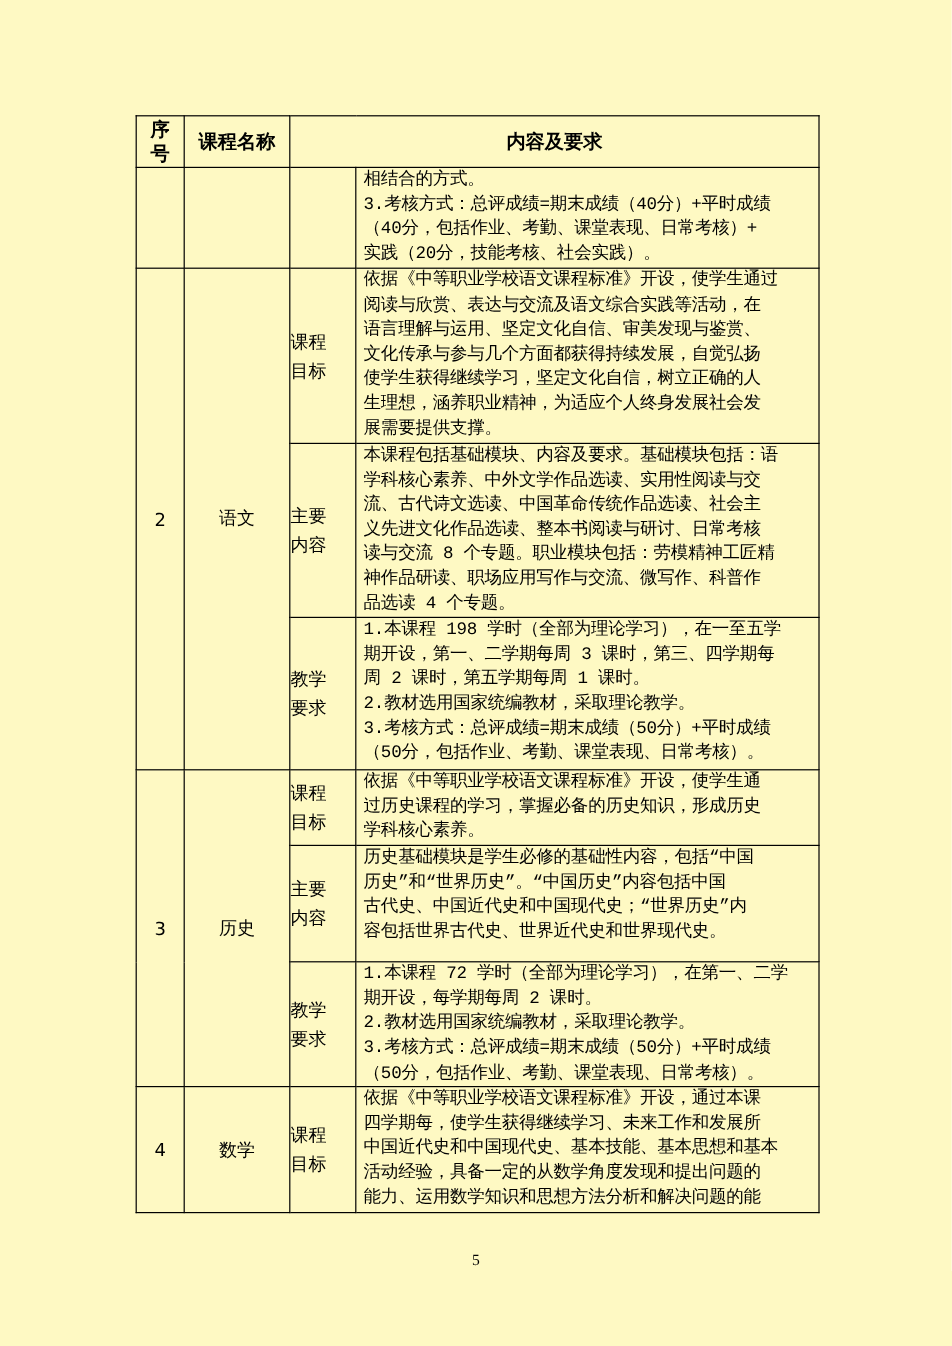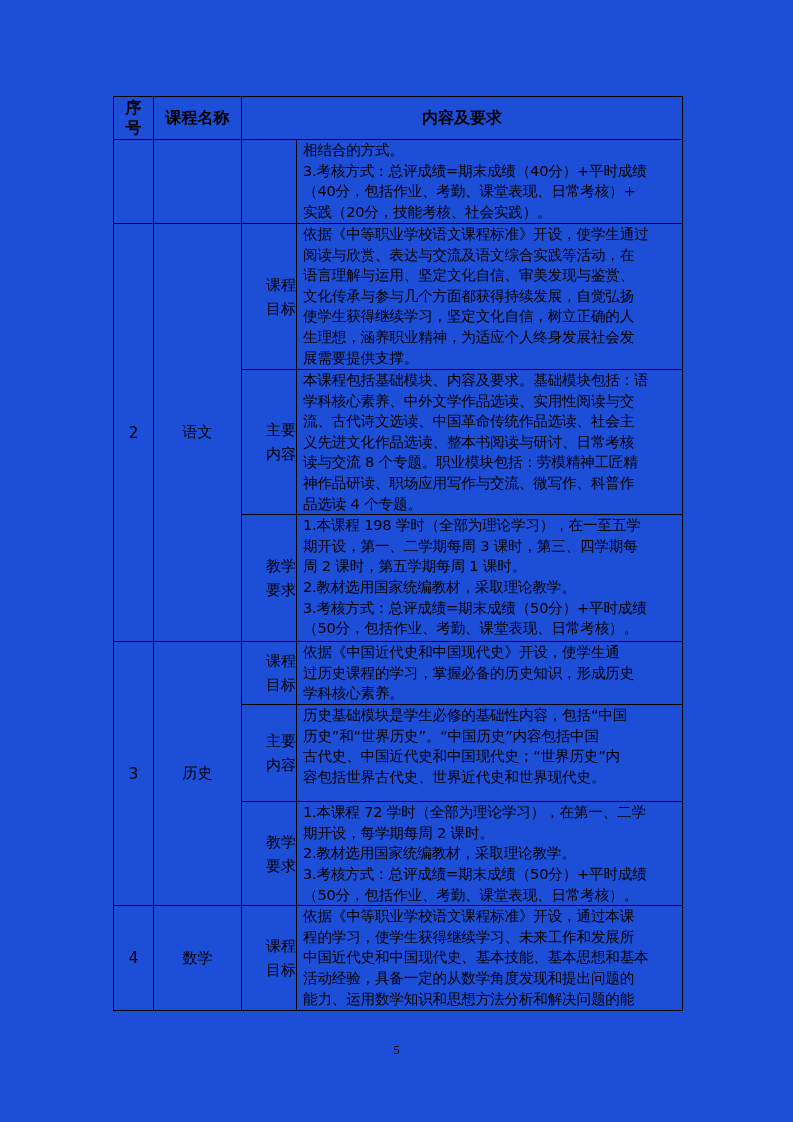--- a/index.html
+++ b/index.html
@@ -1,36 +1,36 @@
 <!DOCTYPE html>
 <html><head>
 <meta charset="utf-8">
 <style>
   html, body { margin: 0; padding: 0; background: #ffffff; }
   body { width: 793px; height: 1122px; position: relative; overflow: hidden;
          font-family: "DejaVu Sans", "Liberation Sans", sans-serif; color: #000; }
-  .page { position: absolute; left: 0; top: 0; width: 793px; height: 1122px; background: #1d4ed8; }
+  .page { position: absolute; left: 0; top: 0; width: 793px; height: 1122px; background: #fef9c3; }
   table.course {
     position: absolute; left: 113px; top: 96px;
     width: 569px; border-collapse: collapse; table-layout: fixed;
   }
   table.course td, table.course th {
     border: 1.3px solid #000; padding: 0; vertical-align: middle;
   }
   col.c-no { width: 40px; }
   col.c-name { width: 88px; }
   col.c-sub { width: 55px; }
   col.c-content { width: 386px; }
   th { font-weight: bold; font-size: 16px; text-align: center; }
   th.h-no { line-height: 20px; }
   .center { text-align: center; font-size: 15px; }
-  .sub { text-align: right; font-size: 15px; line-height: 24px; }
+  .sub { text-align: left; font-size: 15px; line-height: 24px; }
   .content {
     font-size: 14.6px; line-height: 20.6px; padding: 0 4px 0 6px !important;
-    text-align: justify; letter-spacing: -0.2px; vertical-align: top !important;
+    text-align: justify; letter-spacing: -0.2px; vertical-align: top !important; font-family: Liberation Mono, monospace;
   }
   .content .line { display: block; white-space: nowrap; overflow: hidden; }
   .pagenum {
     position: absolute; top: 1042px; left: 0; width: 793px; text-align: center;
     font-family: "Liberation Serif", "DejaVu Serif", serif; font-size: 13px;
   }
 </style>
 </head>
 <body>
 
@@ -99,21 +99,21 @@
           <span class="line">3.考核方式：总评成绩=期末成绩（50分）+平时成绩</span>
           <span class="line">（50分，包括作业、考勤、课堂表现、日常考核）。</span>
         </td>
       </tr>
 
       <tr style="height:63px">
         <td rowspan="3" class="center">3</td>
         <td rowspan="3" class="center">历史</td>
         <td class="sub"><span style="display:inline-block;width:32px;">课程目标</span></td>
         <td class="content">
-          <span class="line">依据《中国近代史和中国现代史》开设，使学生通</span>
+          <span class="line">依据《中等职业学校语文课程标准》开设，使学生通</span>
           <span class="line">过历史课程的学习，掌握必备的历史知识，形成历史</span>
           <span class="line">学科核心素养。</span>
         </td>
       </tr>
       <tr style="height:97px">
         <td class="sub"><span style="display:inline-block;width:32px;">主要内容</span></td>
         <td class="content">
           <span class="line">历史基础模块是学生必修的基础性内容，包括“中国</span>
           <span class="line">历史”和“世界历史”。“中国历史”内容包括中国</span>
           <span class="line">古代史、中国近代史和中国现代史；“世界历史”内</span>
@@ -130,21 +130,21 @@
           <span class="line">（50分，包括作业、考勤、课堂表现、日常考核）。</span>
         </td>
       </tr>
 
       <tr style="height:105px">
         <td class="center">4</td>
         <td class="center">数学</td>
         <td class="sub"><span style="display:inline-block;width:32px;">课程目标</span></td>
         <td class="content">
           <span class="line">依据《中等职业学校语文课程标准》开设，通过本课</span>
-          <span class="line">程的学习，使学生获得继续学习、未来工作和发展所</span>
+          <span class="line">四学期每，使学生获得继续学习、未来工作和发展所</span>
           <span class="line">中国近代史和中国现代史、基本技能、基本思想和基本</span>
           <span class="line">活动经验，具备一定的从数学角度发现和提出问题的</span>
           <span class="line">能力、运用数学知识和思想方法分析和解决问题的能</span>
         </td>
       </tr>
     </tbody>
   </table>
 
   <div class="pagenum">5</div>
 </div>

